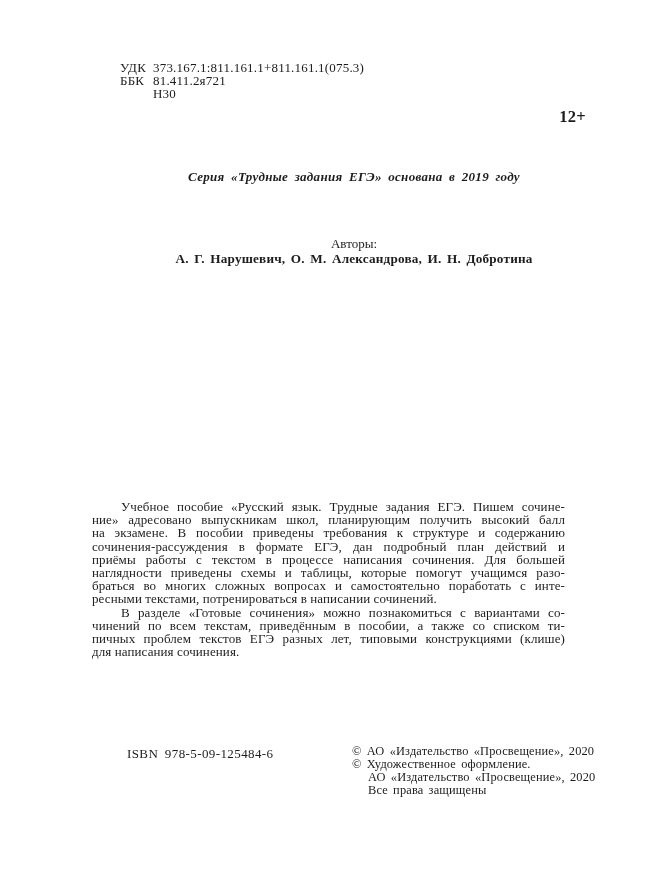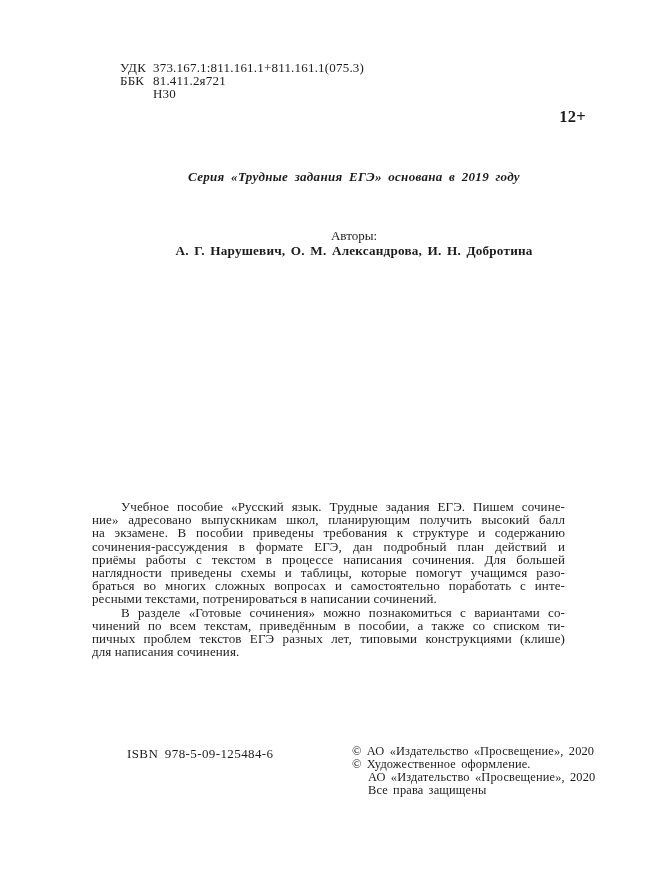--- a/index.html
+++ b/index.html
@@ -64,20 +64,21 @@
     top: 229px;
     left: 354px;
     transform: translateX(-50%);
     text-align: center;
     line-height: 14.8px;
     white-space: nowrap;
   }
   .authors-heading {
     font-size: 13px;
     word-spacing: 2px;
+    margin-top: 8px;
   }
   .authors-names {
     font-size: 13.2px;
     font-weight: bold;
     word-spacing: 2px;
     letter-spacing: 0.2px;
   }
 
   
   .annotation {

